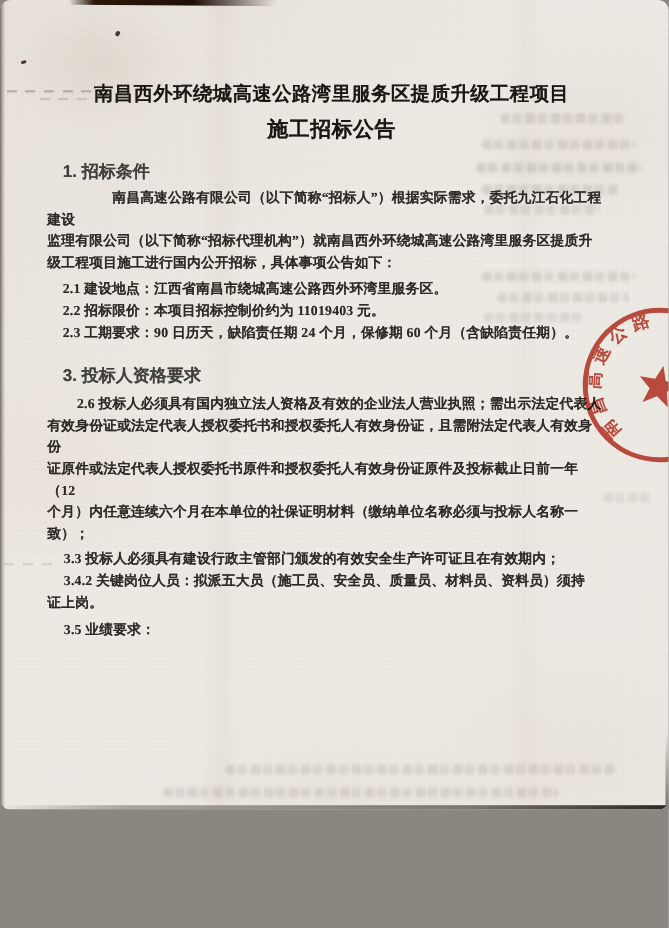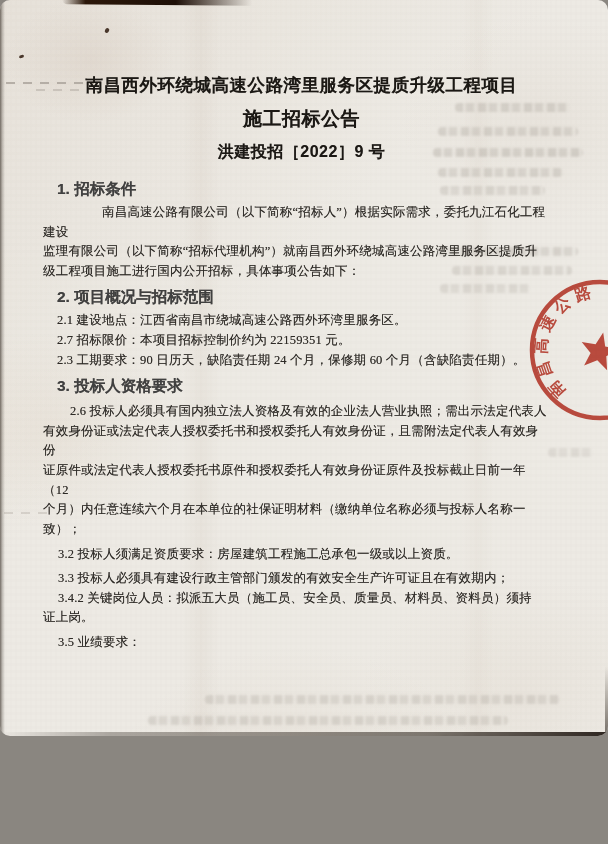--- a/index.html
+++ b/index.html
@@ -57,23 +57,23 @@
     text-shadow:0 0 .5px rgba(45,42,38,.55);}
   .title{font-family:"Liberation Sans", sans-serif;font-weight:700;color:#1b1814;
     text-align:center;letter-spacing:.5px;}
   .title-1{font-size:17.5px;line-height:22px;margin:0 0 0 10px;}
   .title-2{font-size:19px;line-height:22px;margin:12px 0 0 10px;}
   .doc-number{font-size:16px;line-height:21px;margin:11px 0 0 10px;}
   .sec-h{font-family:"Liberation Sans", sans-serif;font-weight:700;color:#404040;
     font-size:15.5px;line-height:20px;margin:0;padding-left:14px;}
   .h1{margin-top:17px;}
   .h2{margin-top:6px;}
-  .h3{margin-top:6px;}
+  .h3{margin-top:20px;}
   .para{font-size:12.5px;line-height:19.6px;margin:0;white-space:pre-line;
-    letter-spacing:.2px;}
+    letter-spacing:.2px;font-weight:bold;}
   .ind59{text-indent:59px;}
   .ind27{text-indent:27px;}  .ind15{text-indent:15px;}
   .ind14{text-indent:14px;}  .ind10{text-indent:10px;}
   .mt4{margin-top:4px;} .mt6{margin-top:6px;} .mt5{margin-top:5px;} .mt2{margin-top:2px;}
 
   
   .seal{position:absolute;left:526px;top:276px;z-index:3;opacity:.88;
     mix-blend-mode:multiply;}
   .seal text{font-family:"Liberation Sans", sans-serif;font-weight:700;font-size:16px;
     fill:#c0392b;}
@@ -105,38 +105,35 @@
   <div class="dash-line" style="left:36px;top:89px;width:52px;opacity:.45;"></div>
   <div class="dash-line" style="left:4px;top:512px;width:48px;opacity:.35;"></div>
   <div class="speck" style="left:105px;top:28px;width:4px;height:5px;transform:rotate(24deg);"></div>
   <div class="speck" style="left:19px;top:55px;width:5px;height:3px;transform:rotate(-12deg);"></div>
   <div class="crease" style="left:165px;top:744px;height:40px;transform:rotate(6deg);"></div>
   <div class="crease" style="left:171px;top:780px;height:34px;transform:rotate(-5deg);"></div>
 
   <div class="doc">
     <div class="title title-1">南昌西外环绕城高速公路湾里服务区提质升级工程项目</div>
     <div class="title title-2">施工招标公告</div>
-    <div class="title doc-number">洪建投招［2022］9 号</div>
 
     <div class="sec-h h1">1. 招标条件</div>
     <p class="para mt4 ind59">南昌高速公路有限公司（以下简称“招标人”）根据实际需求，委托九江石化工程建设
 监理有限公司（以下简称“招标代理机构”）就南昌西外环绕城高速公路湾里服务区提质升
 级工程项目施工进行国内公开招标，具体事项公告如下：</p>
 
-    <div class="sec-h h2">2. 项目概况与招标范围</div>
     <p class="para mt4 ind14">2.1 建设地点：江西省南昌市绕城高速公路西外环湾里服务区。</p>
-    <p class="para ind14">2.7 招标限价：本项目招标控制价约为 22159351 元。</p>
+    <p class="para ind14">2.2 招标限价：本项目招标控制价约为 11019403 元。</p>
     <p class="para ind14">2.3 工期要求：90 日历天，缺陷责任期 24 个月，保修期 60 个月（含缺陷责任期）。</p>
 
     <div class="sec-h h3">3. 投标人资格要求</div>
     <p class="para mt6 ind27">2.6 投标人必须具有国内独立法人资格及有效的企业法人营业执照；需出示法定代表人
 有效身份证或法定代表人授权委托书和授权委托人有效身份证，且需附法定代表人有效身份
 证原件或法定代表人授权委托书原件和授权委托人有效身份证原件及投标截止日前一年（12
 个月）内任意连续六个月在本单位的社保证明材料（缴纳单位名称必须与投标人名称一致）；</p>
-    <p class="para mt6 ind15">3.2 投标人须满足资质要求：房屋建筑工程施工总承包一级或以上资质。</p>
     <p class="para mt4 ind15">3.3 投标人必须具有建设行政主管部门颁发的有效安全生产许可证且在有效期内；</p>
     <p class="para ind15">3.4.2 关键岗位人员：拟派五大员（施工员、安全员、质量员、材料员、资料员）须持
 证上岗。</p>
     <p class="para mt5 ind15">3.5 业绩要求：</p>
 
   </div>
 
   <svg class="seal" width="82" height="150" viewBox="0 0 82 150">
     <circle cx="74" cy="74" r="68" fill="none" stroke="#c0392b" stroke-width="4.5"></circle>
     <polygon fill="#c0392b" points="77.2,56.4 69.6,68.3 55.7,66.0 64.6,76.9 58.1,89.4 71.3,84.2 81.1,94.3 80.3,80.2 92.9,73.9 79.2,70.4"></polygon>

